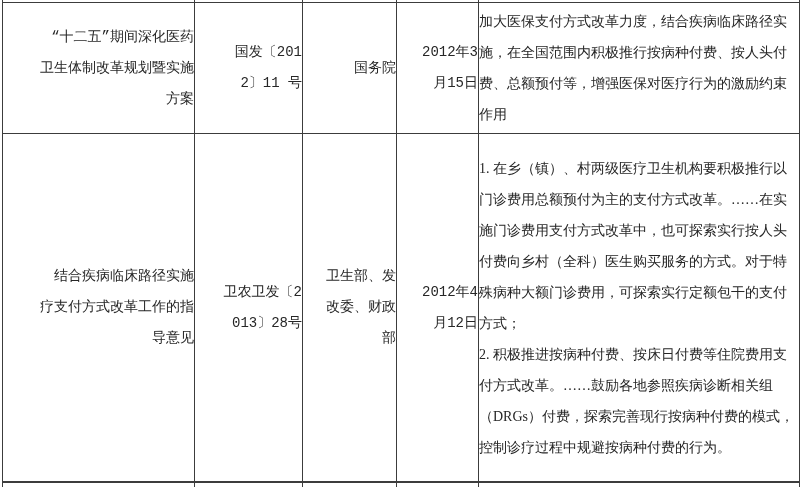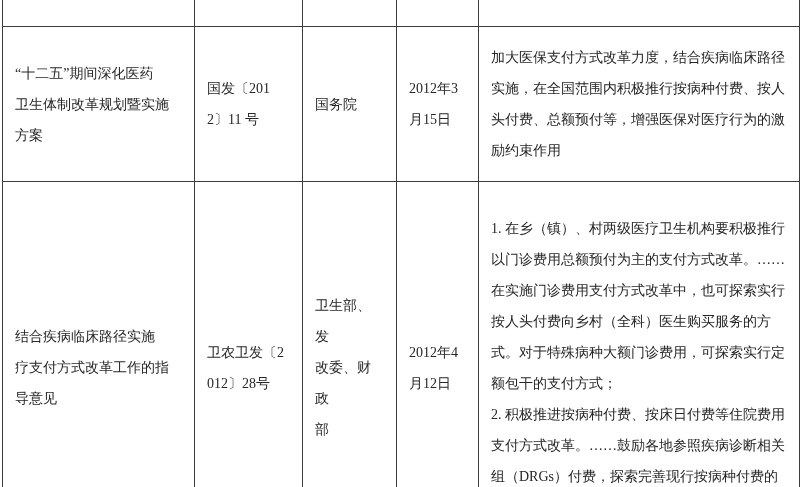--- a/index.html
+++ b/index.html
@@ -18,37 +18,38 @@
     top: 0;
     width: 797px;
     border-collapse: collapse;
     table-layout: fixed;
   }
   table.policy-table td {
     border: 1px solid #3c3c3c;
     vertical-align: middle;
     font-size: 14px;
     line-height: 31px;
-    padding: 12px;
+    padding: 0;
     overflow: hidden;
   }
   tr.cut-top td {
     border-top: none;
     height: 2px;
   }
   tr.row-1 td { height: 130px; }
   tr.row-2 td { height: 347px; border-bottom-width: 2px; }
   tr.cut-bottom td {
     border-bottom: none;
     height: 12px;
   }
   td.c-center {
-    text-align: left;
+    text-align: right;
     white-space: pre-line;
     padding: 2px 4px;
+    font-family: Liberation Mono, monospace;
   }
   td.c-content {
     text-align: left;
     white-space: pre-line;
     padding: 4px 10px 4px 13px;
   }
 </style>
 </head>
 <body>
 
@@ -78,21 +79,21 @@
         <td class="c-center">国务院</td>
         <td class="c-center">2012年3
 月15日</td>
         <td class="c-content">加大医保支付方式改革力度，结合疾病临床路径实施，在全国范围内积极推行按病种付费、按人头付费、总额预付等，增强医保对医疗行为的激励约束作用</td>
       </tr>
       <tr class="row-2">
         <td class="c-center">结合疾病临床路径实施
 疗支付方式改革工作的指
 导意见</td>
         <td class="c-center">卫农卫发〔2
-012〕28号</td>
+013〕28号</td>
         <td class="c-center">卫生部、发
 改委、财政
 部</td>
         <td class="c-center">2012年4
 月12日</td>
         <td class="c-content">1. 在乡（镇）、村两级医疗卫生机构要积极推行以门诊费用总额预付为主的支付方式改革。……在实施门诊费用支付方式改革中，也可探索实行按人头付费向乡村（全科）医生购买服务的方式。对于特殊病种大额门诊费用，可探索实行定额包干的支付方式；
 2. 积极推进按病种付费、按床日付费等住院费用支付方式改革。……鼓励各地参照疾病诊断相关组（DRGs）付费，探索完善现行按病种付费的模式，控制诊疗过程中规避按病种付费的行为。</td>
       </tr>
       <tr class="cut-bottom">
         <td></td>

